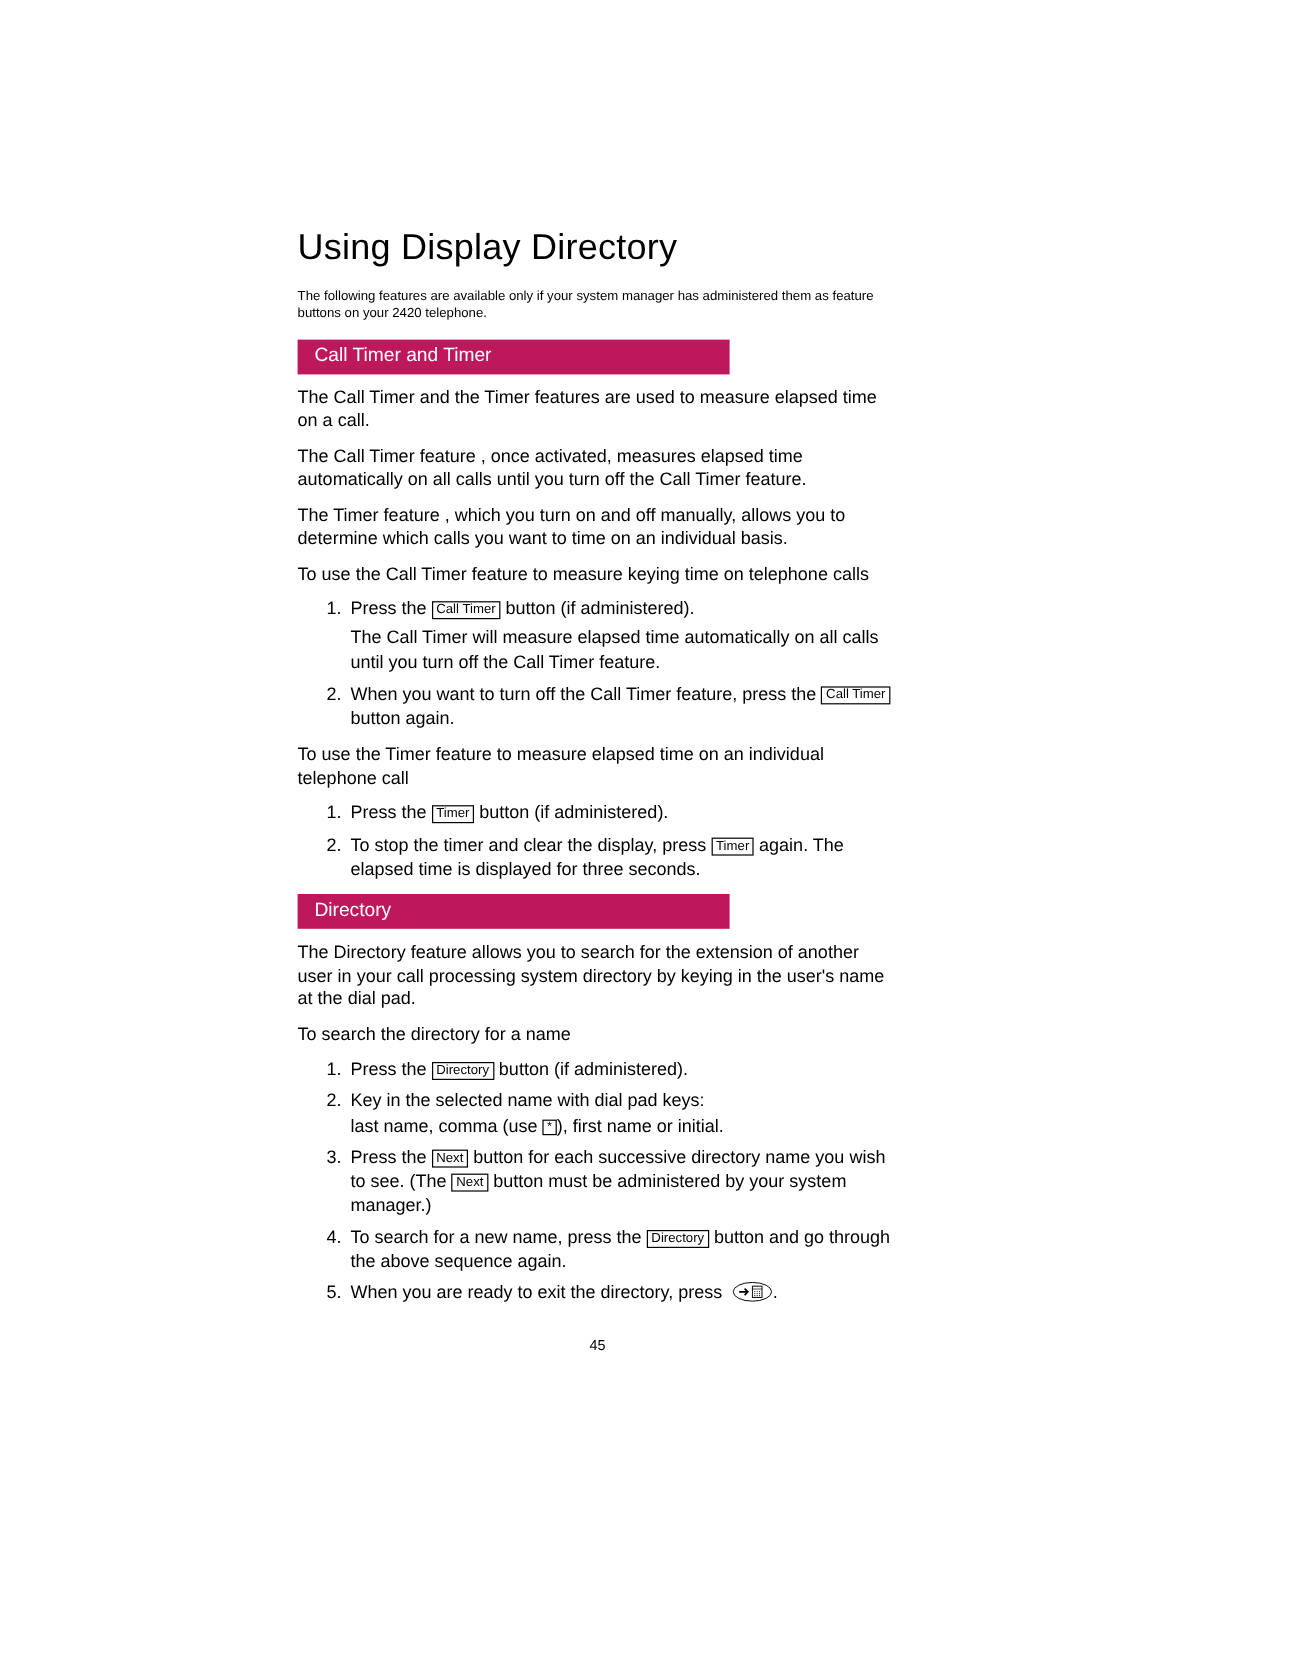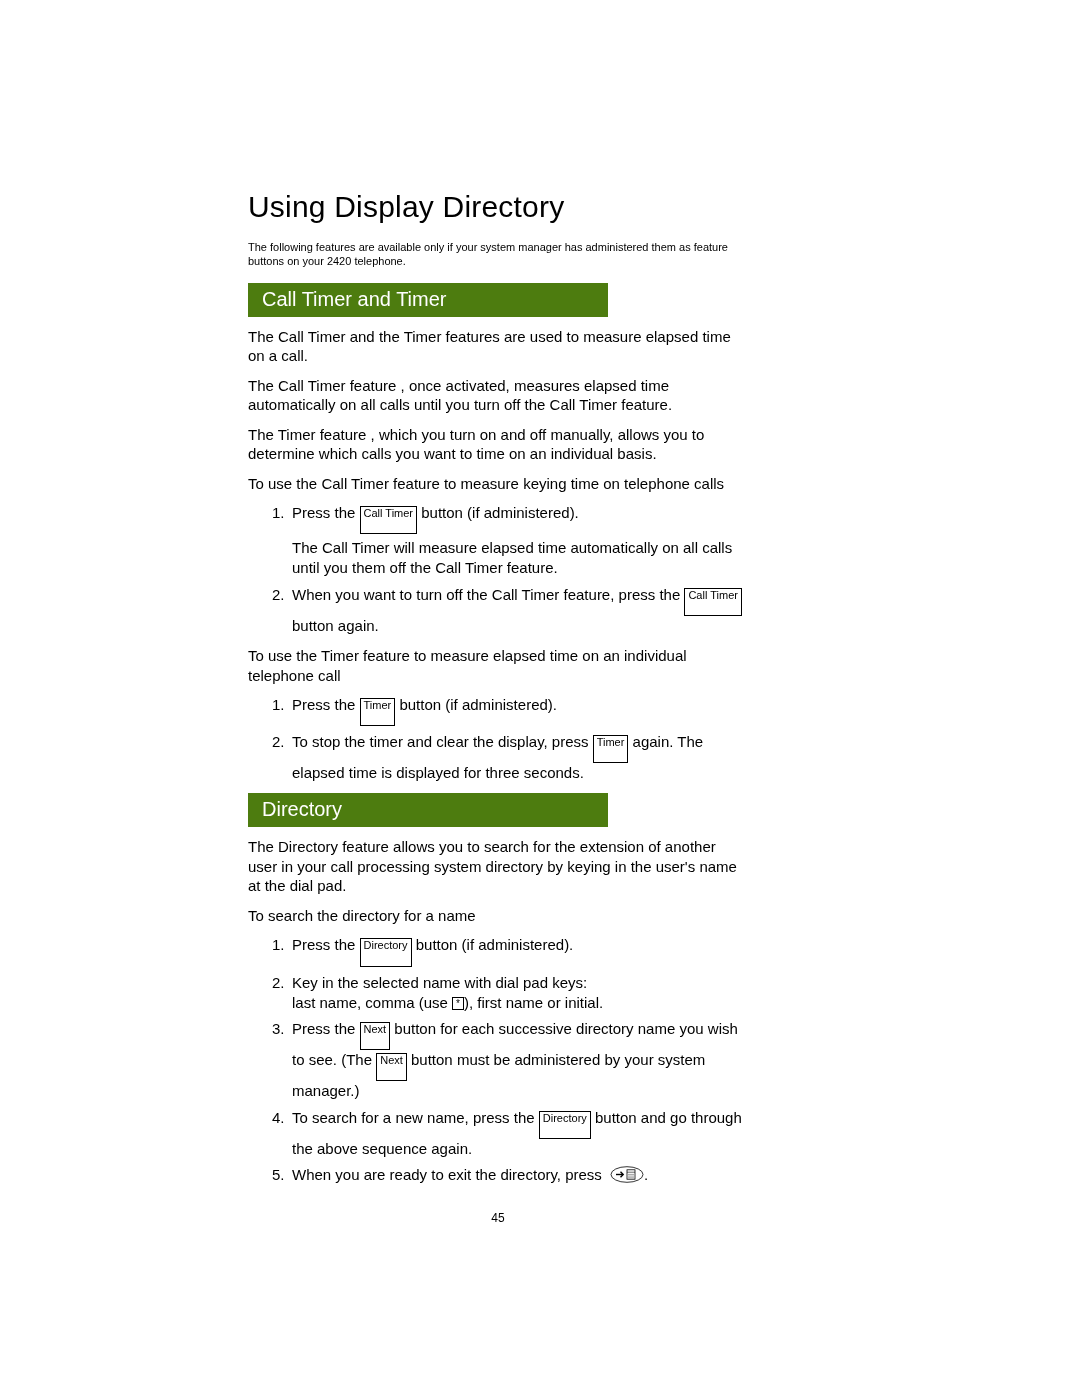--- a/index.html
+++ b/index.html
@@ -22,23 +22,23 @@
       font-weight: 400;
       margin-bottom: 16px;
       letter-spacing: 0.2px;
     }
     .intro {
       font-size: 11px;
       line-height: 1.3;
       margin-bottom: 14px;
     }
     .section-header {
-      background: #4d7c0f;
+      background: #be185d;
       color: #fff;
-      font-size: 20px;
+      font-size: 16px;
       padding: 5px 14px 6px;
       width: 360px;
       margin-bottom: 10px;
     }
     .para {
       font-size: 15px;
       line-height: 1.3;
       margin-bottom: 10px;
     }
     ol {
@@ -55,21 +55,21 @@
     }
     ol li .num {
       position: absolute;
       left: 24px;
       top: 0;
     }
     .keycap {
       display: inline-block;
       border: 1px solid #000;
       font-size: 11px;
-      padding: 0 3px 14px;
+      padding: 0 3px 1px;
       line-height: 1.1;
       vertical-align: 1px;
       font-weight: 400;
     }
     .keycap-sm {
       display: inline-block;
       border: 1px solid #000;
       font-size: 10px;
       padding: 0 3px 0;
       line-height: 1.15;
@@ -105,21 +105,21 @@
 
   <p class="para">The Call Timer and the Timer features are used to measure elapsed time on a call.</p>
   <p class="para">The Call Timer feature , once activated, measures elapsed time automatically on all calls until you turn off the Call Timer feature.</p>
   <p class="para">The Timer feature , which you turn on and off manually, allows you to determine which calls you want to time on an individual basis.</p>
   <p class="para">To use the Call Timer feature to measure keying time on telephone calls</p>
 
   <ol>
     <li>
       <span class="num">1.</span>
       <span>Press the </span><span class="keycap">Call Timer</span><span> button (if administered).</span>
-      <span class="sub">The Call Timer will measure elapsed time automatically on all calls until you them off the Call Timer feature.</span>
+      <span class="sub">The Call Timer will measure elapsed time automatically on all calls until you turn off the Call Timer feature.</span>
     </li>
     <li>
       <span class="num">2.</span>
       <span>When you want to turn off the Call Timer feature, press the </span><span class="keycap">Call Timer</span><span> button again.</span>
     </li>
   </ol>
 
   <p class="para">To use the Timer feature to measure elapsed time on an individual telephone call</p>
 
   <ol>

